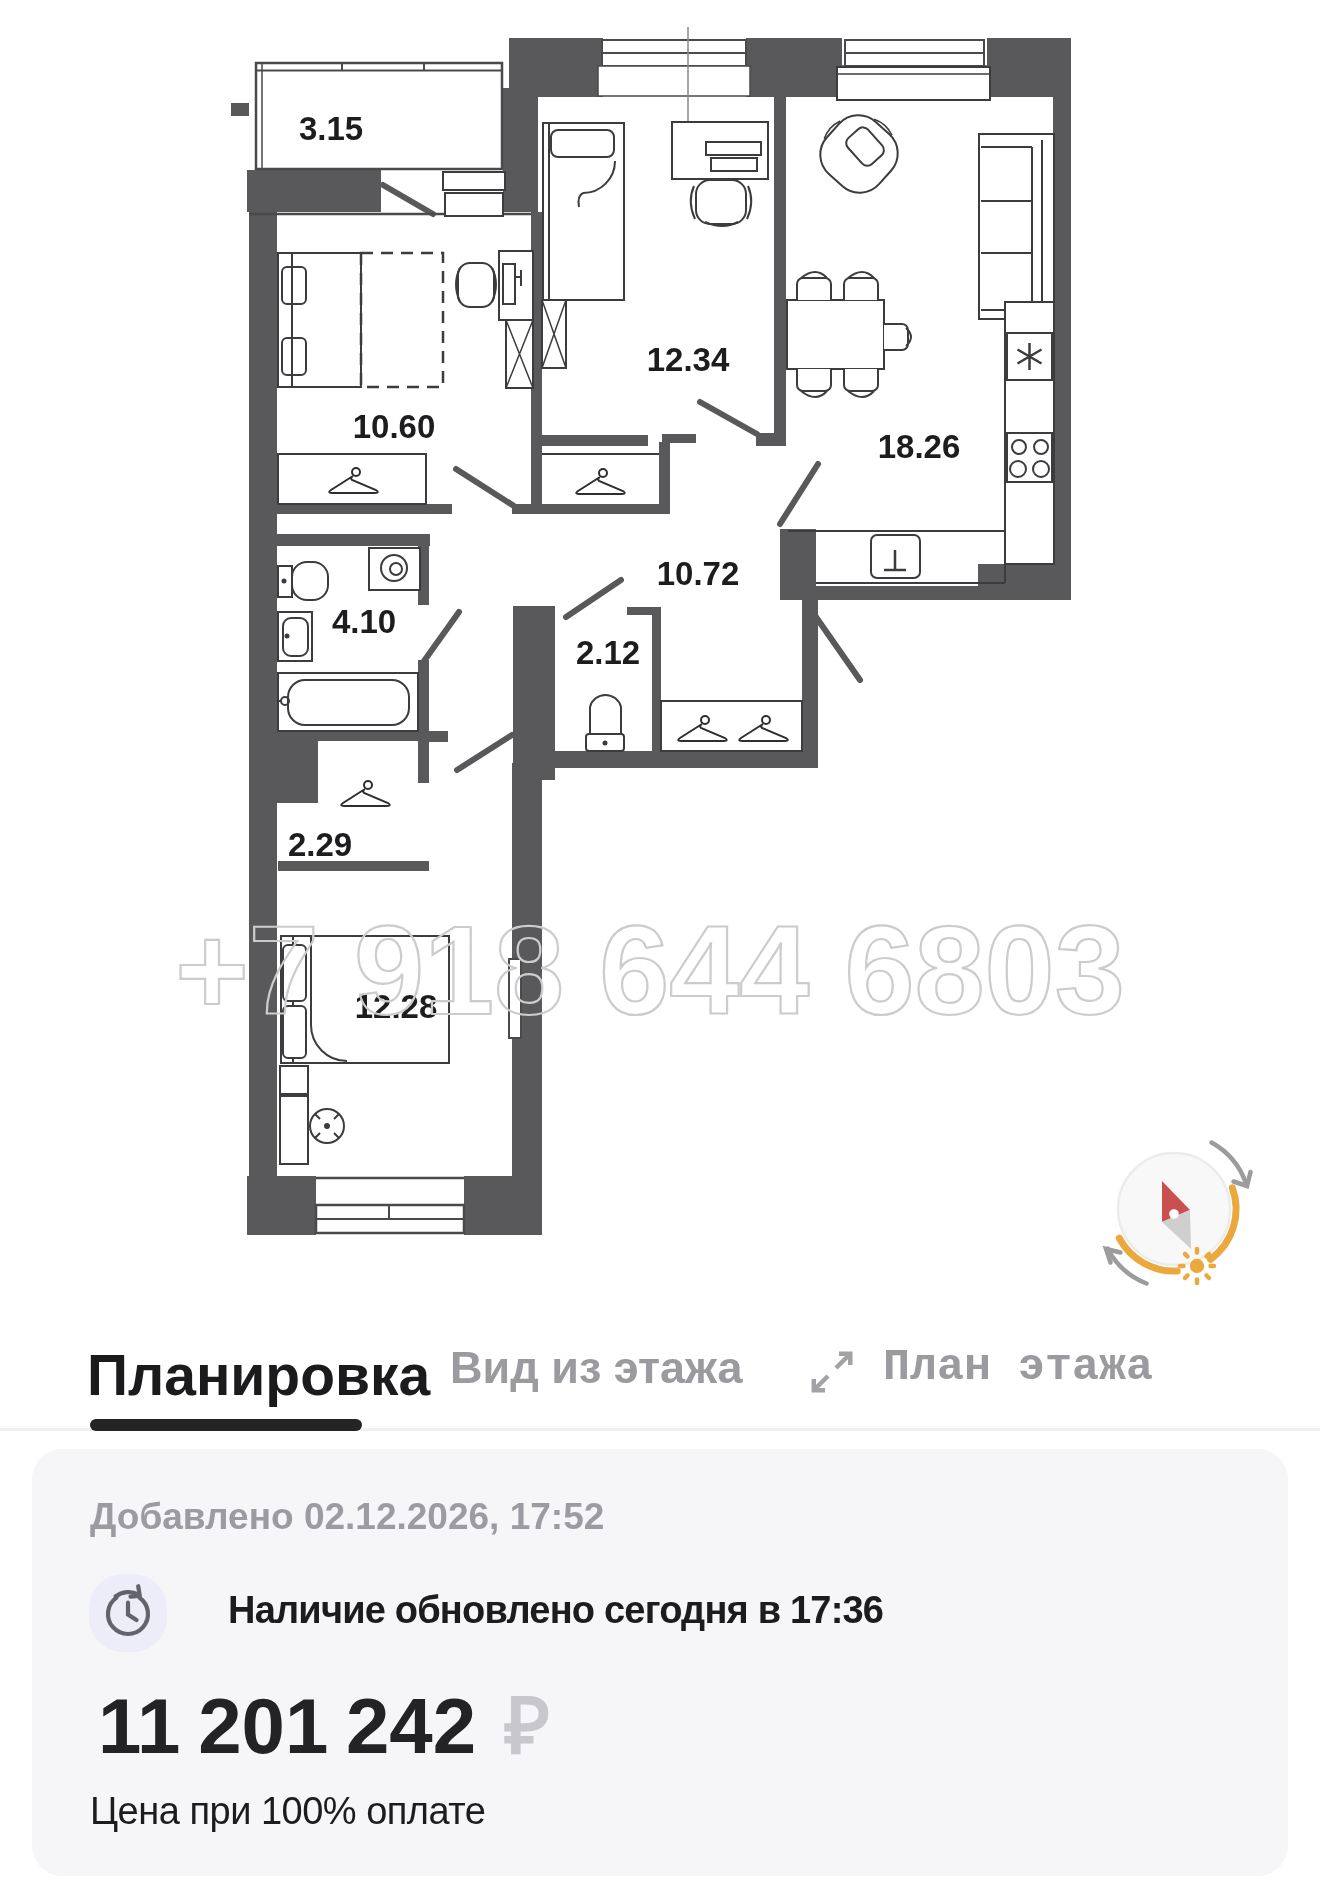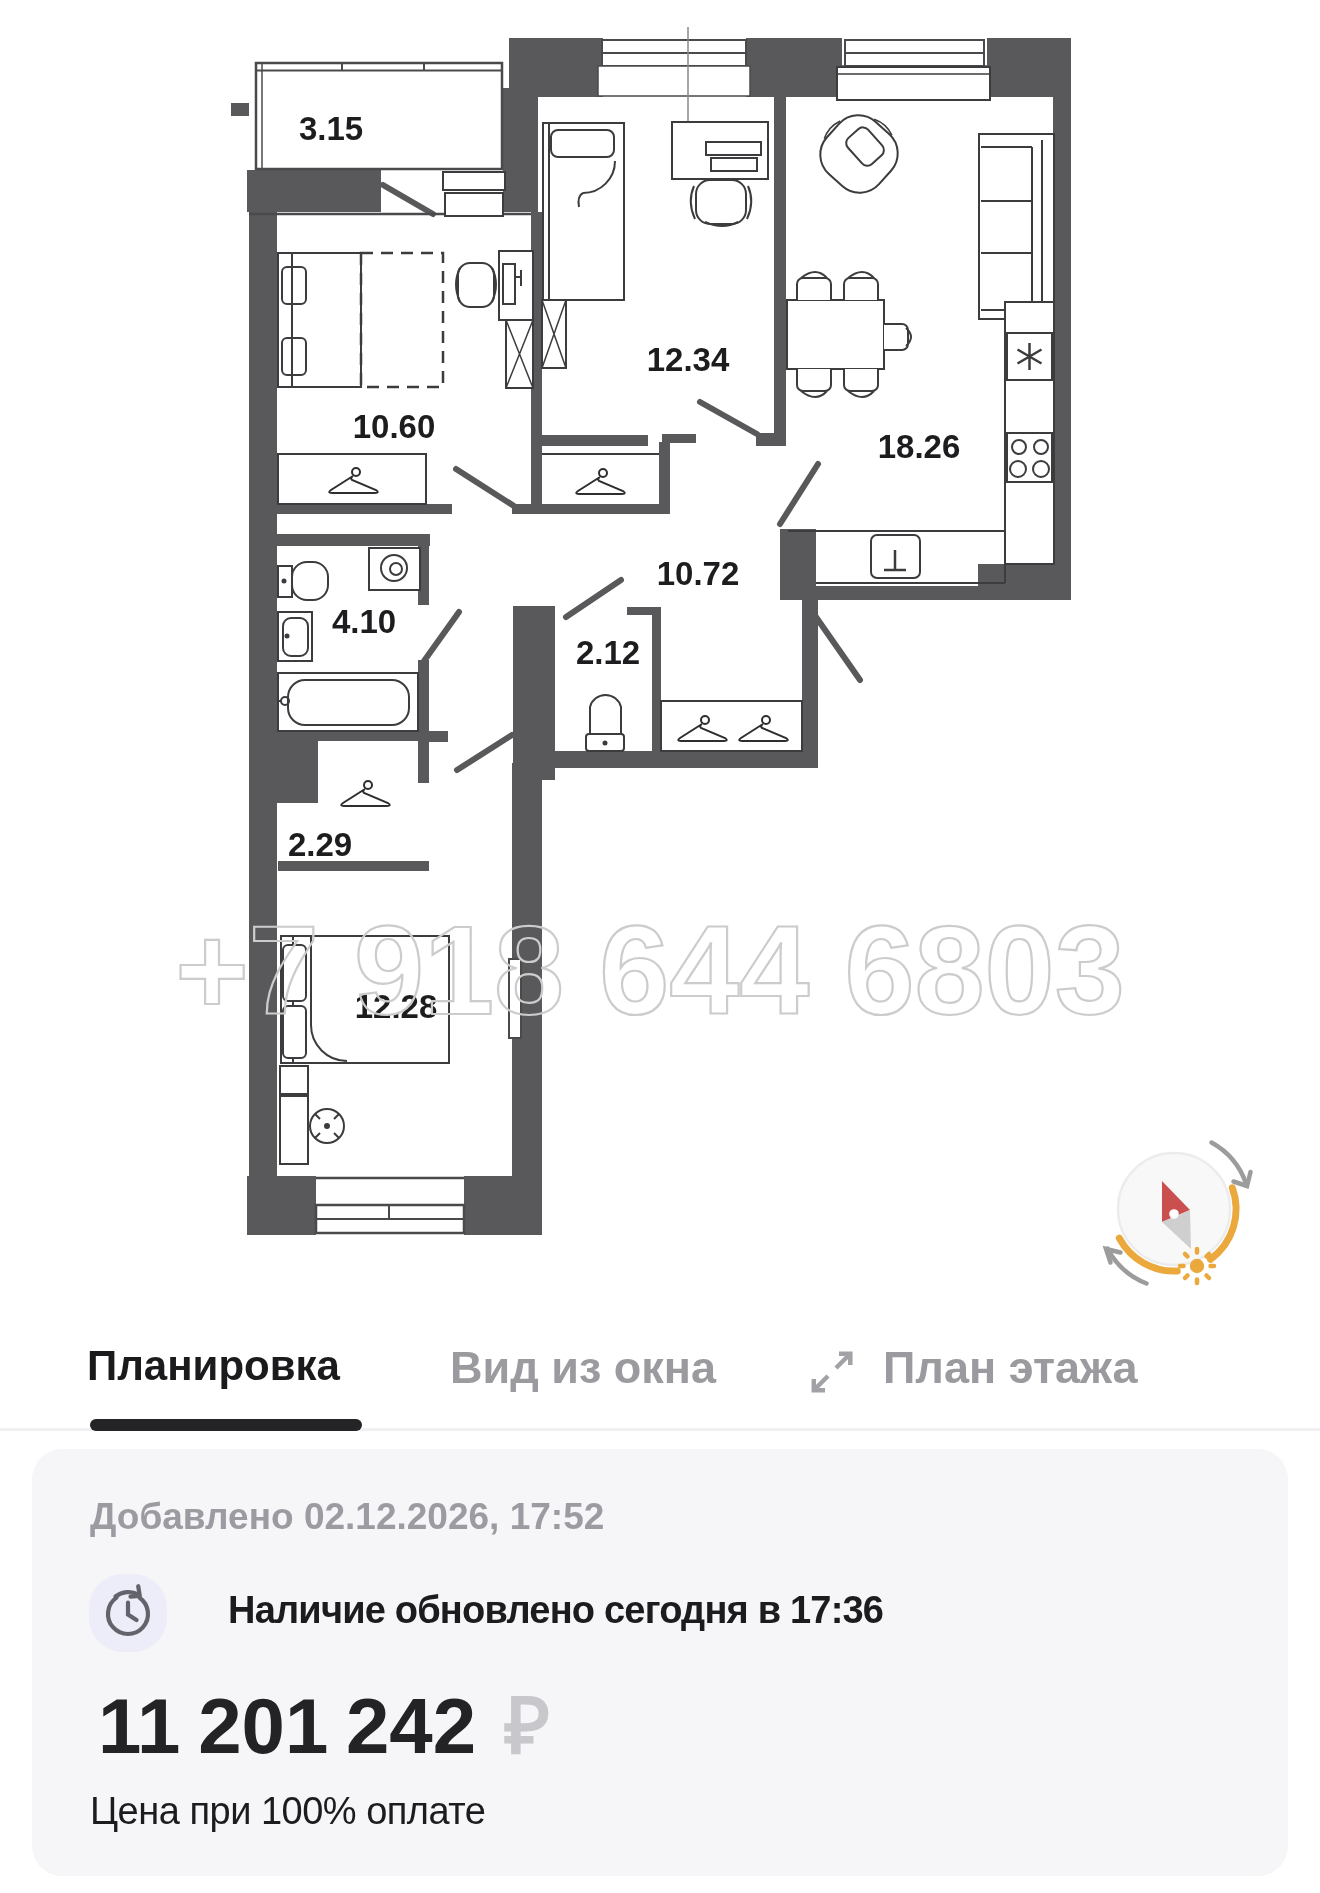--- a/index.html
+++ b/index.html
@@ -396,36 +396,36 @@
 <line x1="1185" y1="1278" x2="1187.5" y2="1275.5"></line>
 <line x1="1180" y1="1266" x2="1183.5" y2="1266"></line>
 <line x1="1185" y1="1254" x2="1187.5" y2="1256.5"></line>
 </g>
 </g>
 </g>
 </svg>
 
 <div class="abs" style="left:0;top:1428px;width:1320px;height:3px;background:#f0f0f2"></div>
 
-<div class="abs" style="left:87px;top:1342px;font-size:42px;font-weight:bold;color:#1b1b1d;">Планировка</div>
+<div class="abs" style="left:87px;top:1342px;font-size:57px;font-weight:bold;color:#1b1b1d;">Планировка</div>
 
 <div class="abs" style="left:90px;top:1419px;width:272px;height:12px;background:#242426;border-radius:6px;"></div>
 
-<div class="abs" style="left:450px;top:1342px;font-size:45px;font-weight:bold;color:#9b9b9f;">Вид из окна</div>
+<div class="abs" style="left:450px;top:1342px;font-size:45px;font-weight:bold;color:#9b9b9f;">Вид из этажа</div>
 
 <svg class="abs" style="left:800px;top:1344px" width="64" height="60" viewBox="0 0 64 60">
 <g stroke="#a2a2a6" stroke-width="4.5" fill="none" stroke-linejoin="miter">
 <path d="M36 24 L49 11"></path>
 <path d="M39 9.8 H50.3 V21"></path>
 <path d="M28 32 L15 45"></path>
 <path d="M25 46.3 H13.8 V35"></path>
 </g>
 </svg>
 
-<div class="abs" style="left:883px;top:1342px;font-size:45px;font-weight:bold;color:#9b9b9f;">План этажа</div>
+<div class="abs" style="left:883px;top:1342px;font-size:45px;font-weight:bold;color:#9b9b9f;font-family:Liberation Mono, monospace;">План этажа</div>
 
 <div class="abs" style="left:32px;top:1449px;width:1256px;height:427px;background:#f6f6f8;border-radius:30px;"></div>
 
 <div class="abs" style="left:90px;top:1496px;font-size:37px;font-weight:bold;color:#9b9ba1;">Добавлено 02.12.2026, 17:52</div>
 
 <div class="abs" style="left:89px;top:1574px;width:78px;height:78px;background:#ecedf8;border-radius:34px;"></div>
 
 <svg class="abs" style="left:89px;top:1574px" width="78" height="78" viewBox="0 0 78 78">
 <g stroke="#63636b" stroke-width="4.2" fill="none" stroke-linecap="round">
 <path d="M 27.5 23.6 A 20 20 0 1 0 50.6 23.7"></path>

